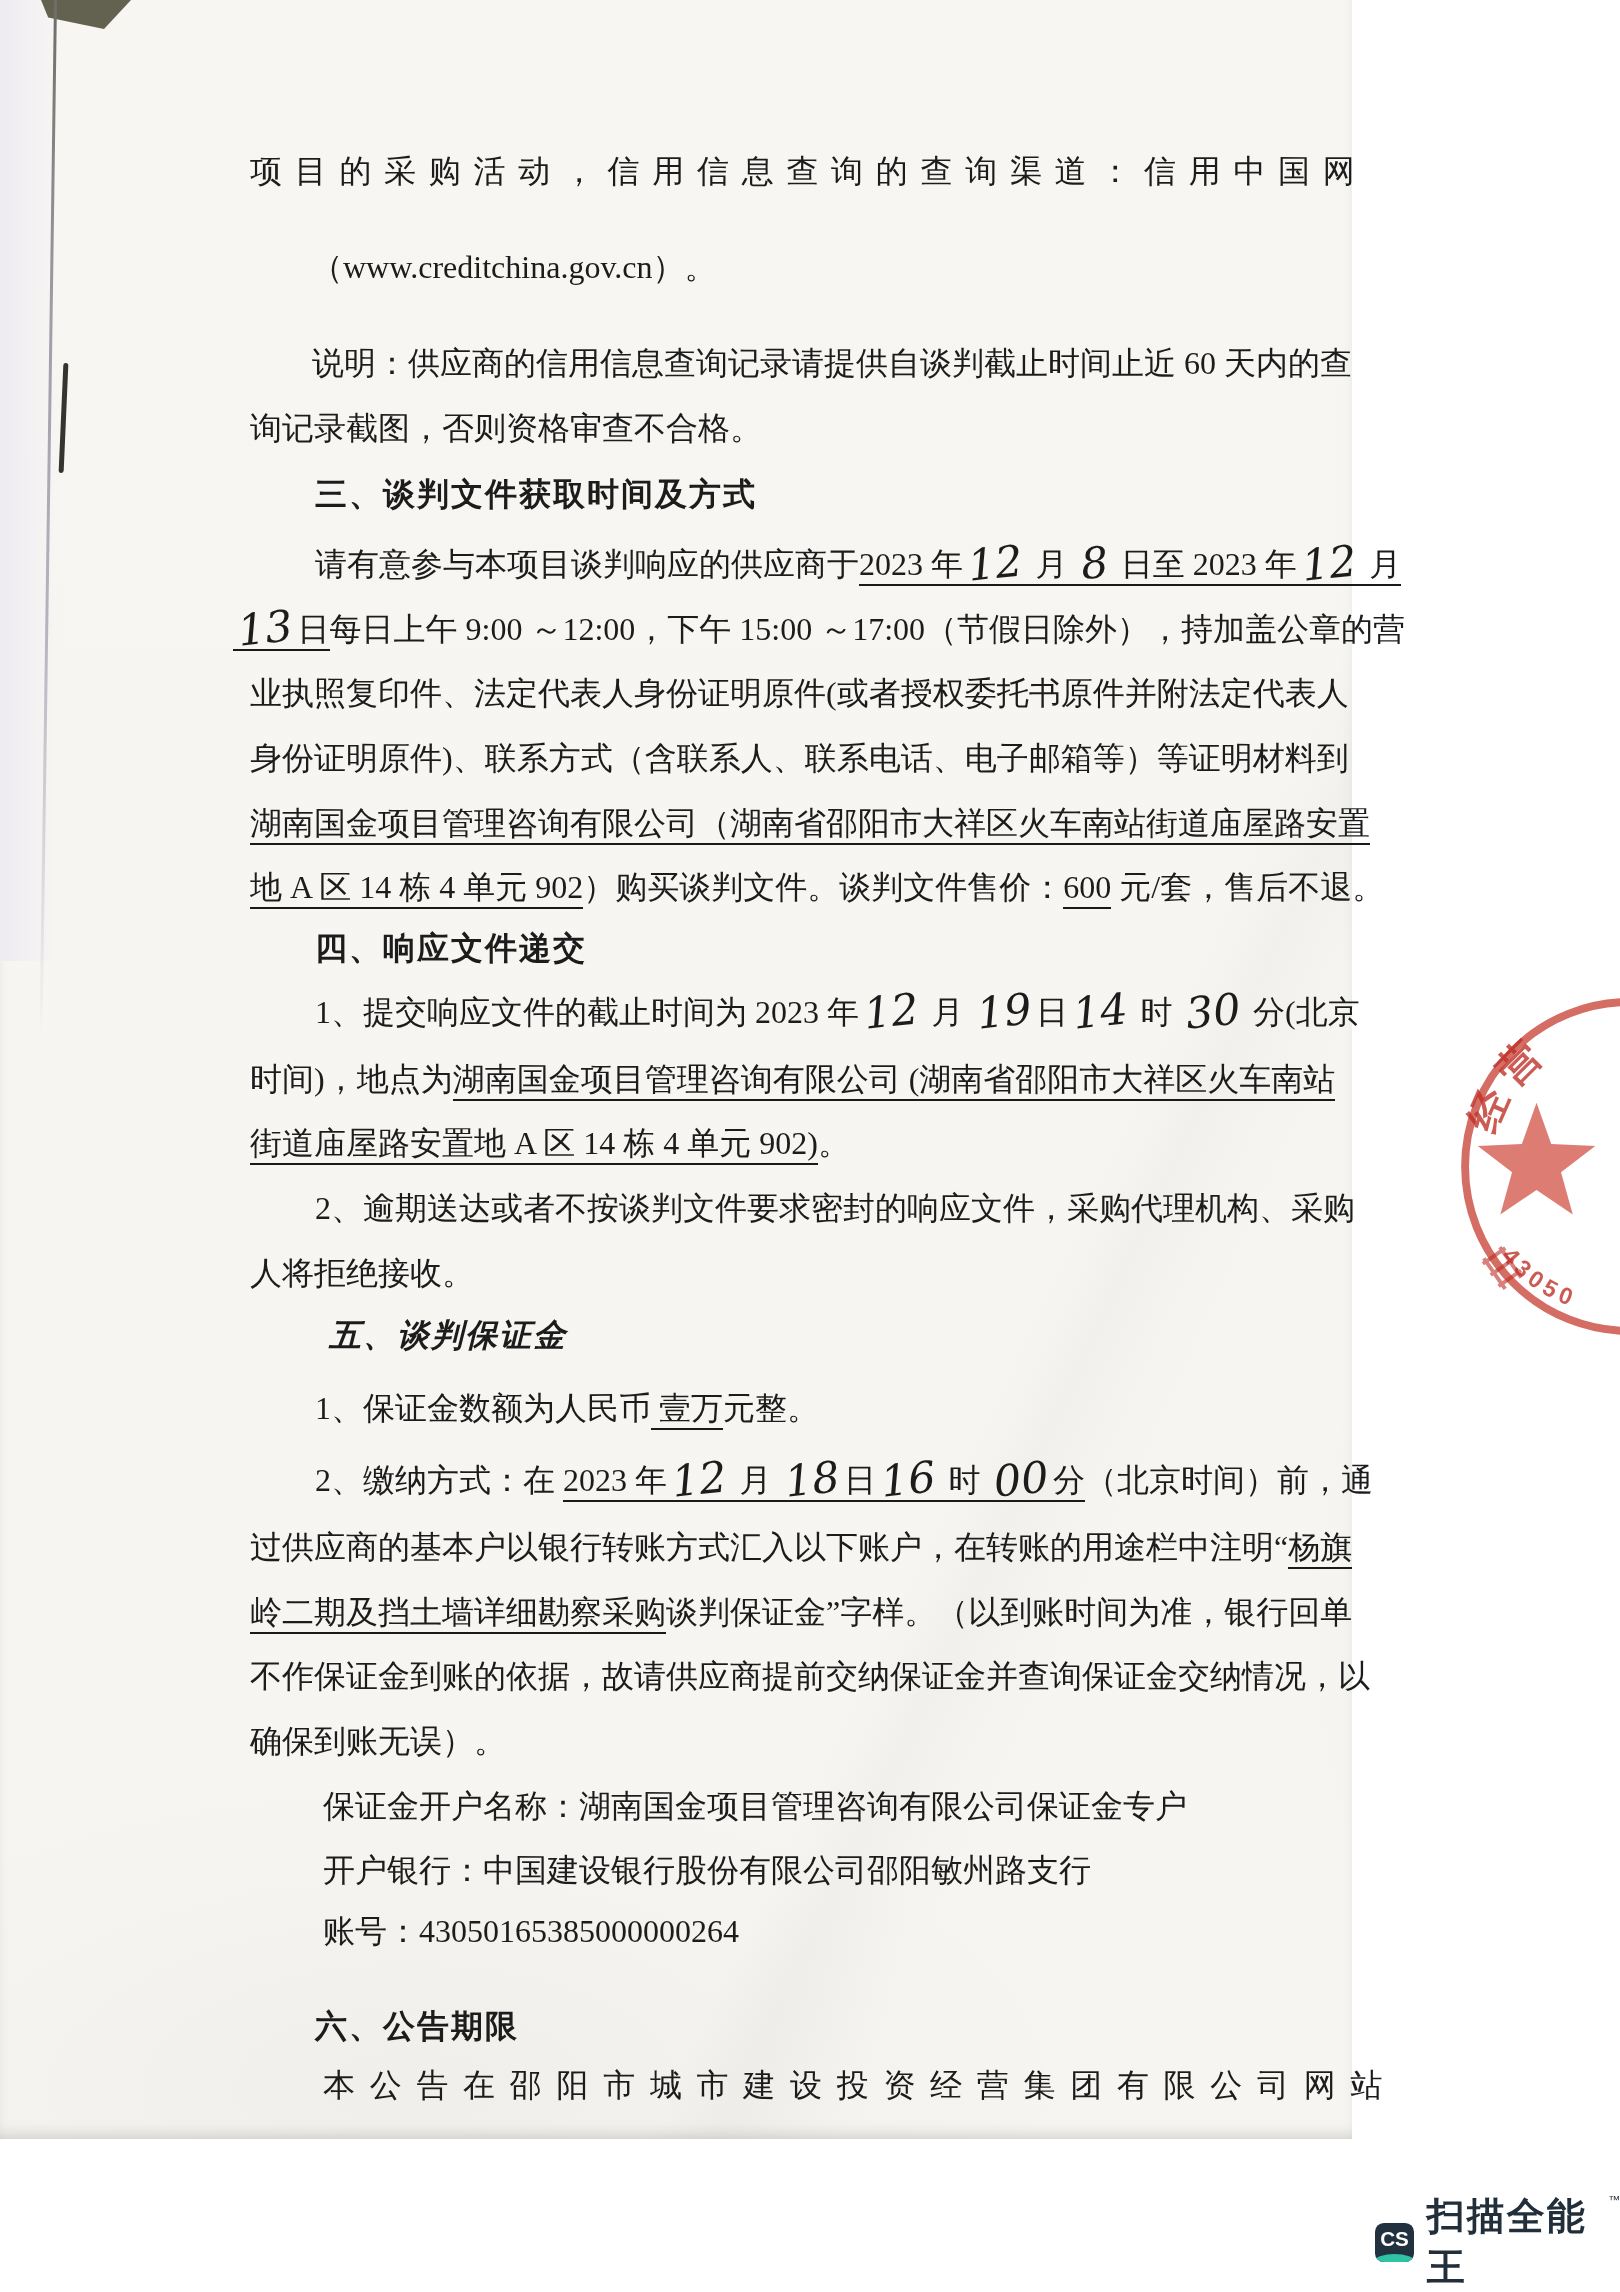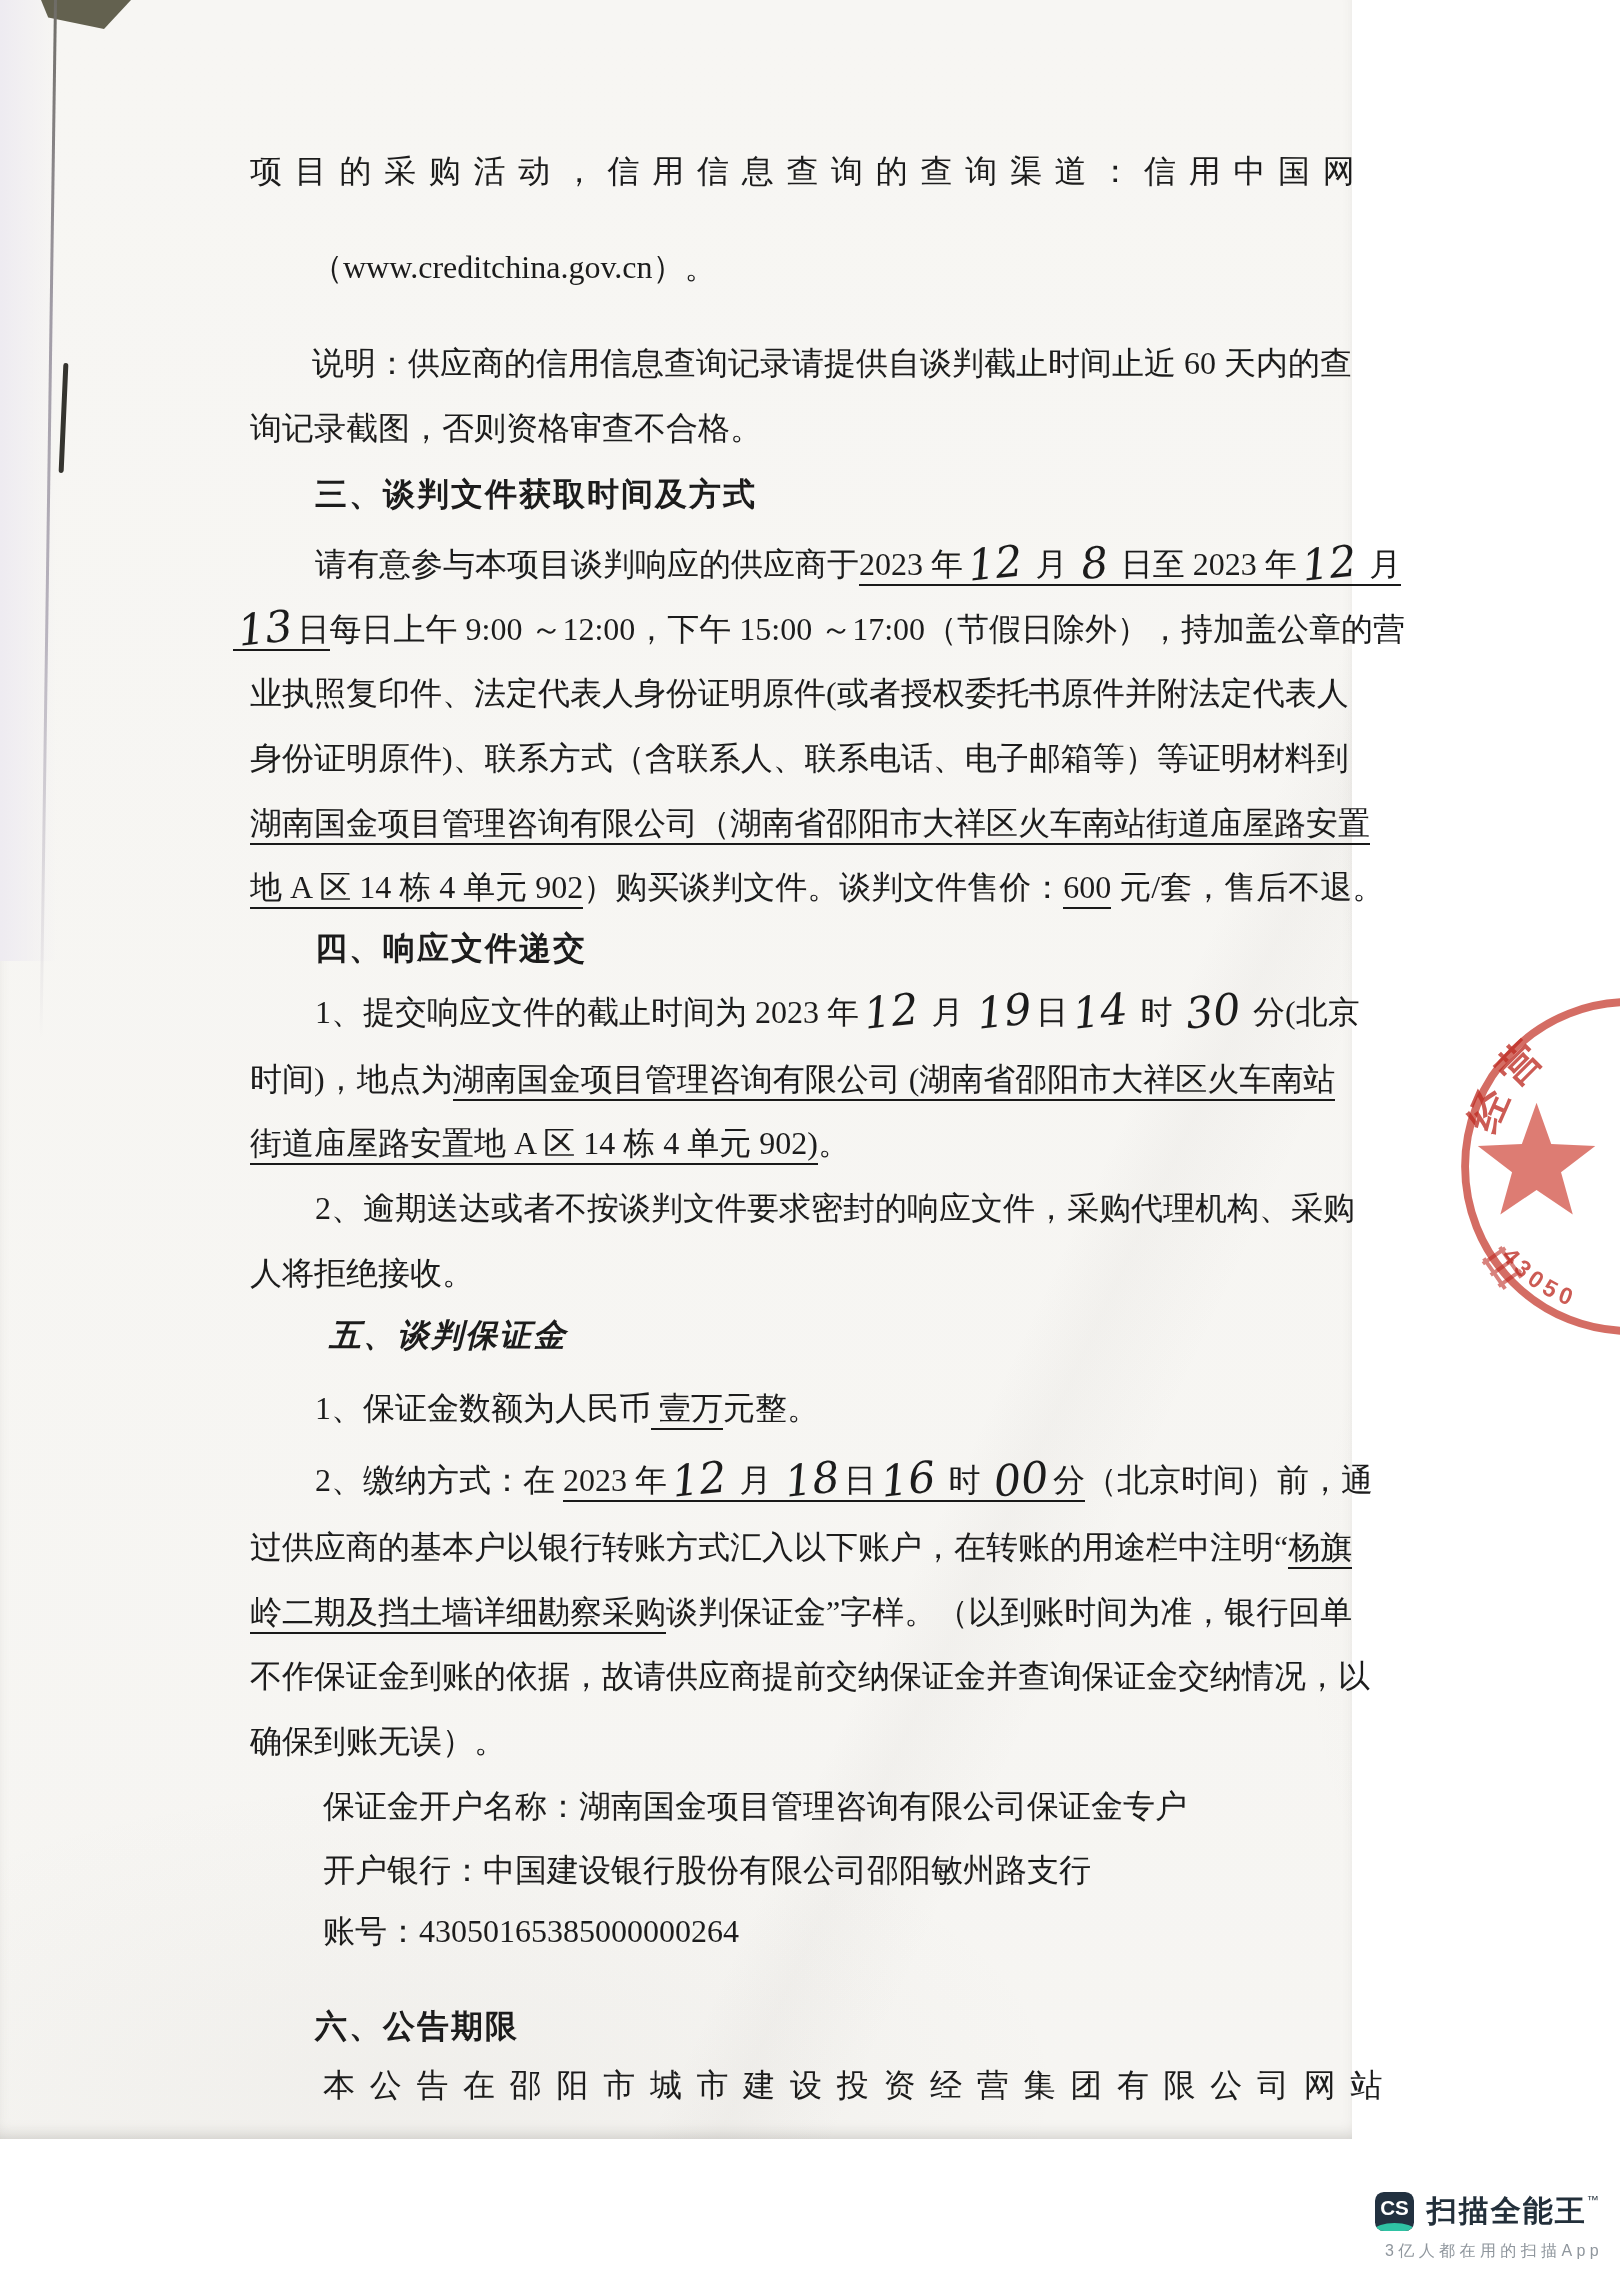--- a/index.html
+++ b/index.html
@@ -33,21 +33,21 @@
   .stamp text{font-family:"Liberation Sans","DejaVu Sans",sans-serif;font-weight:700;}
 
   .wm{position:absolute;left:1375px;top:2191px;}
   .wm-row{display:flex;align-items:center;}
   .wm-logo{width:39px;height:39px;border-radius:8.8px;background:#223140;position:relative;color:#fff;
       font-family:"Liberation Sans",sans-serif;font-weight:700;font-size:20.6px;text-align:center;
       line-height:32px;overflow:hidden;flex:0 0 auto;}
   .wm-logo-accent{position:absolute;left:0;bottom:0;width:100%;height:7.8px;background:#2fc3a4;
       border-radius:60% 60% 0 0 / 100% 100% 0 0;}
   .wm-title{margin-left:12.7px;font-family:"Liberation Sans","DejaVu Sans",sans-serif;font-weight:700;
-      font-size:30px;color:#222f3a;letter-spacing:2px;}
+      font-size:38px;color:#222f3a;letter-spacing:2px;}
   .wm-tm{font-size:11.8px;color:#222f3a;align-self:flex-start;margin-top:2px;
       font-family:"Liberation Sans",sans-serif;}
   .wm-tagline{margin-top:8.8px;margin-left:10px;font-family:"Liberation Sans","DejaVu Sans",sans-serif;
       font-size:16px;color:#8f969d;letter-spacing:4.4px;}
 </style>
 </head>
 <body>
 
 <div class="page">
   <div class="paper">

